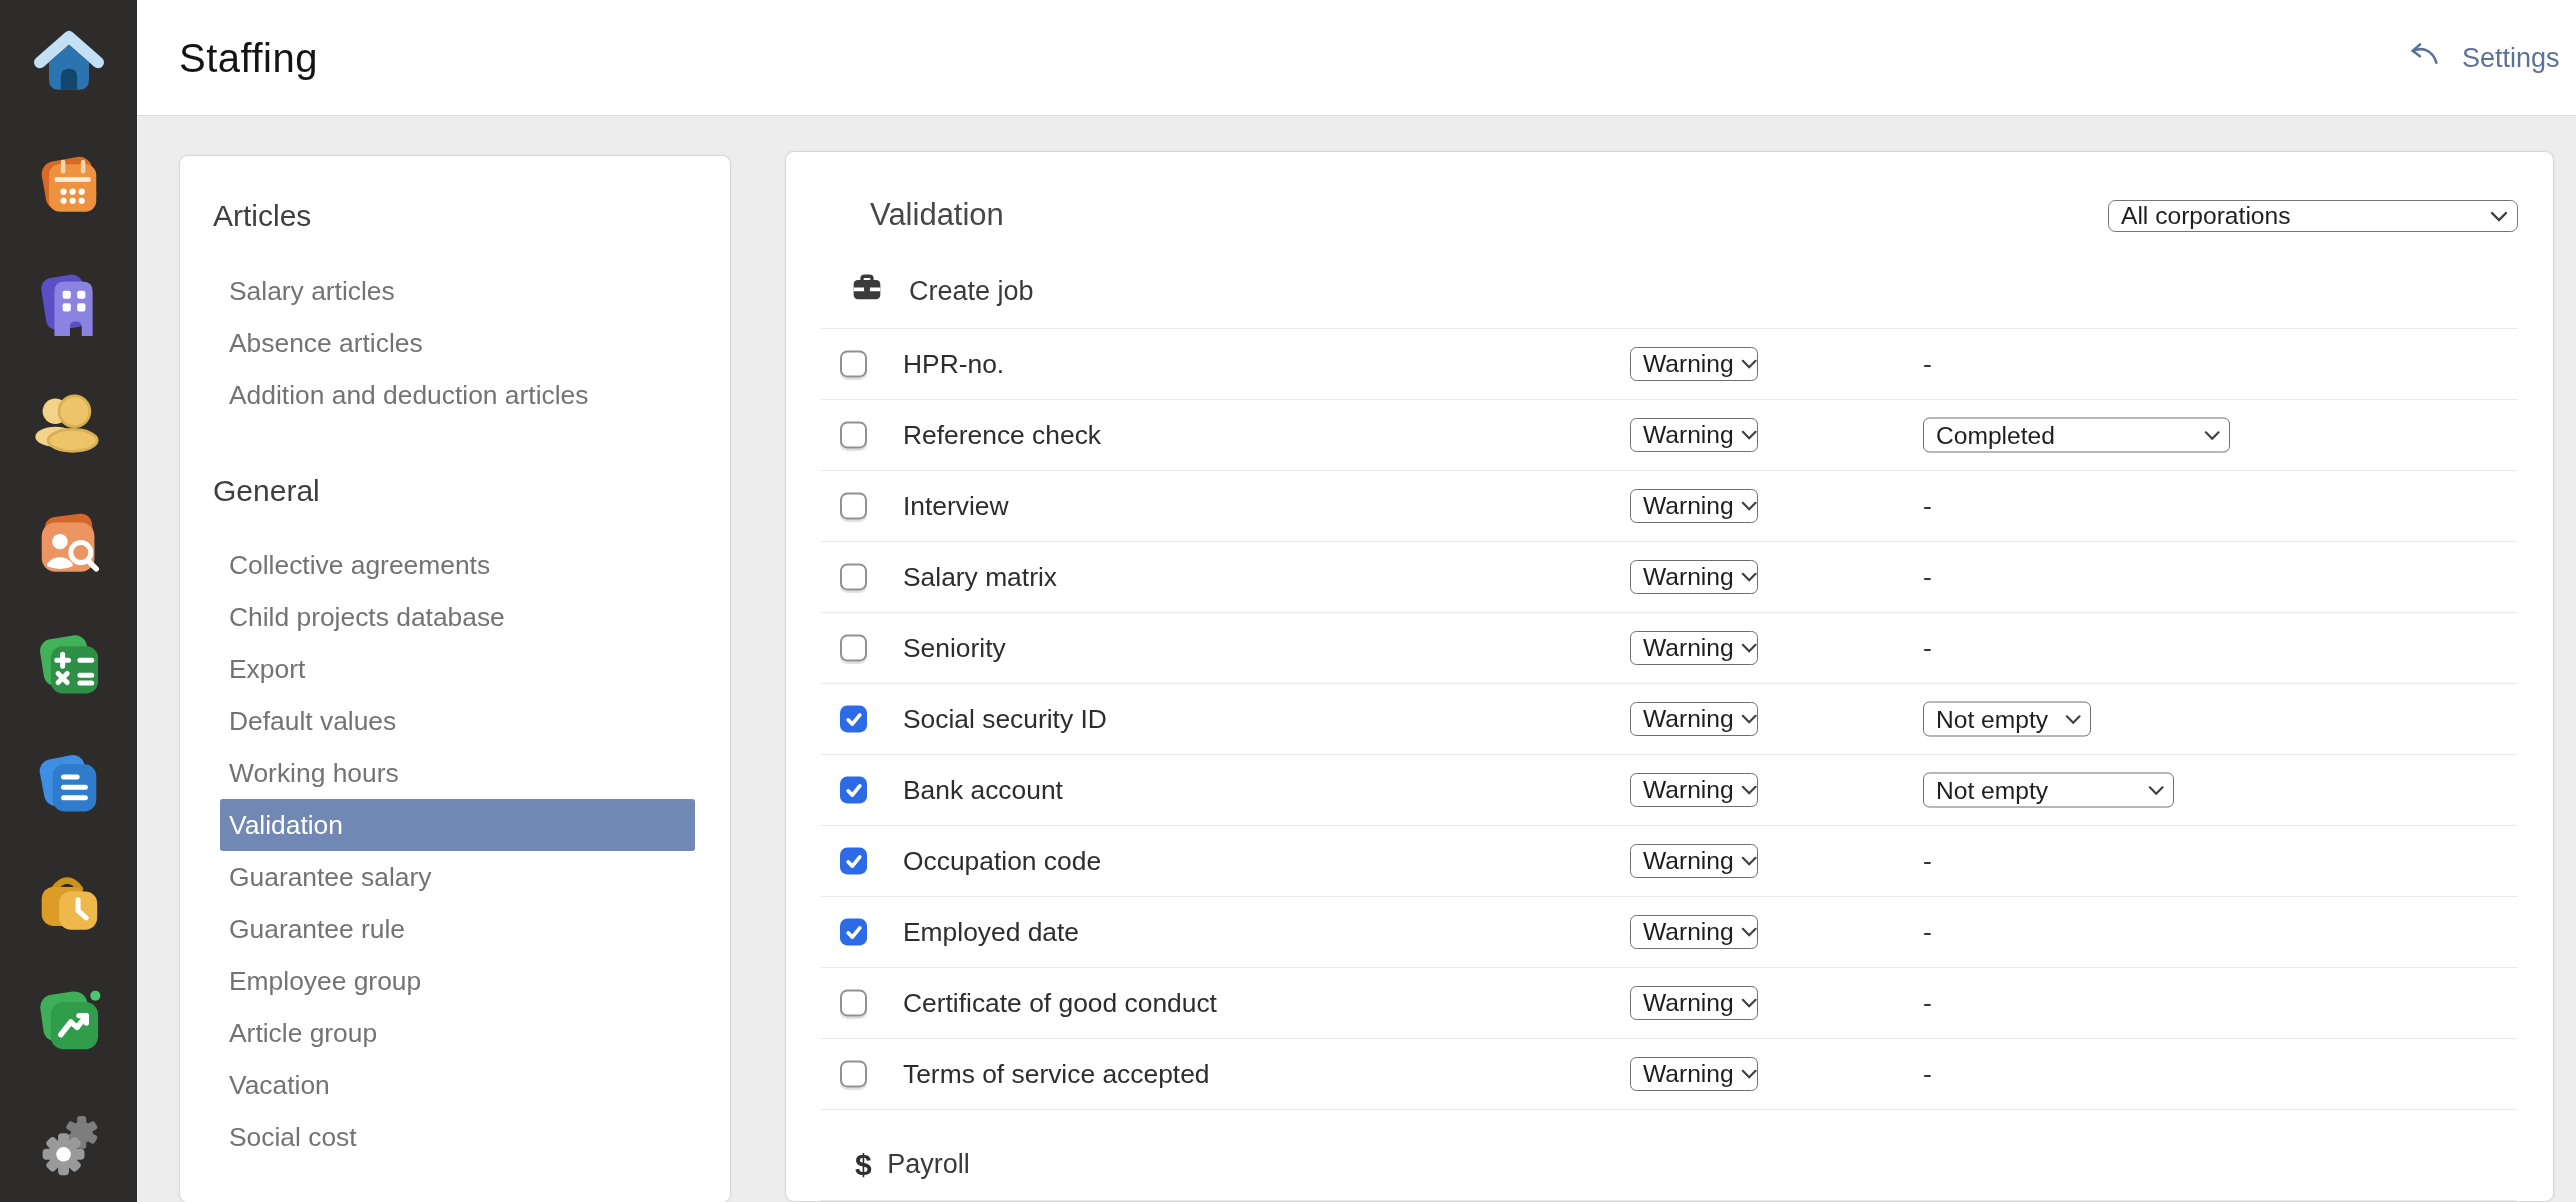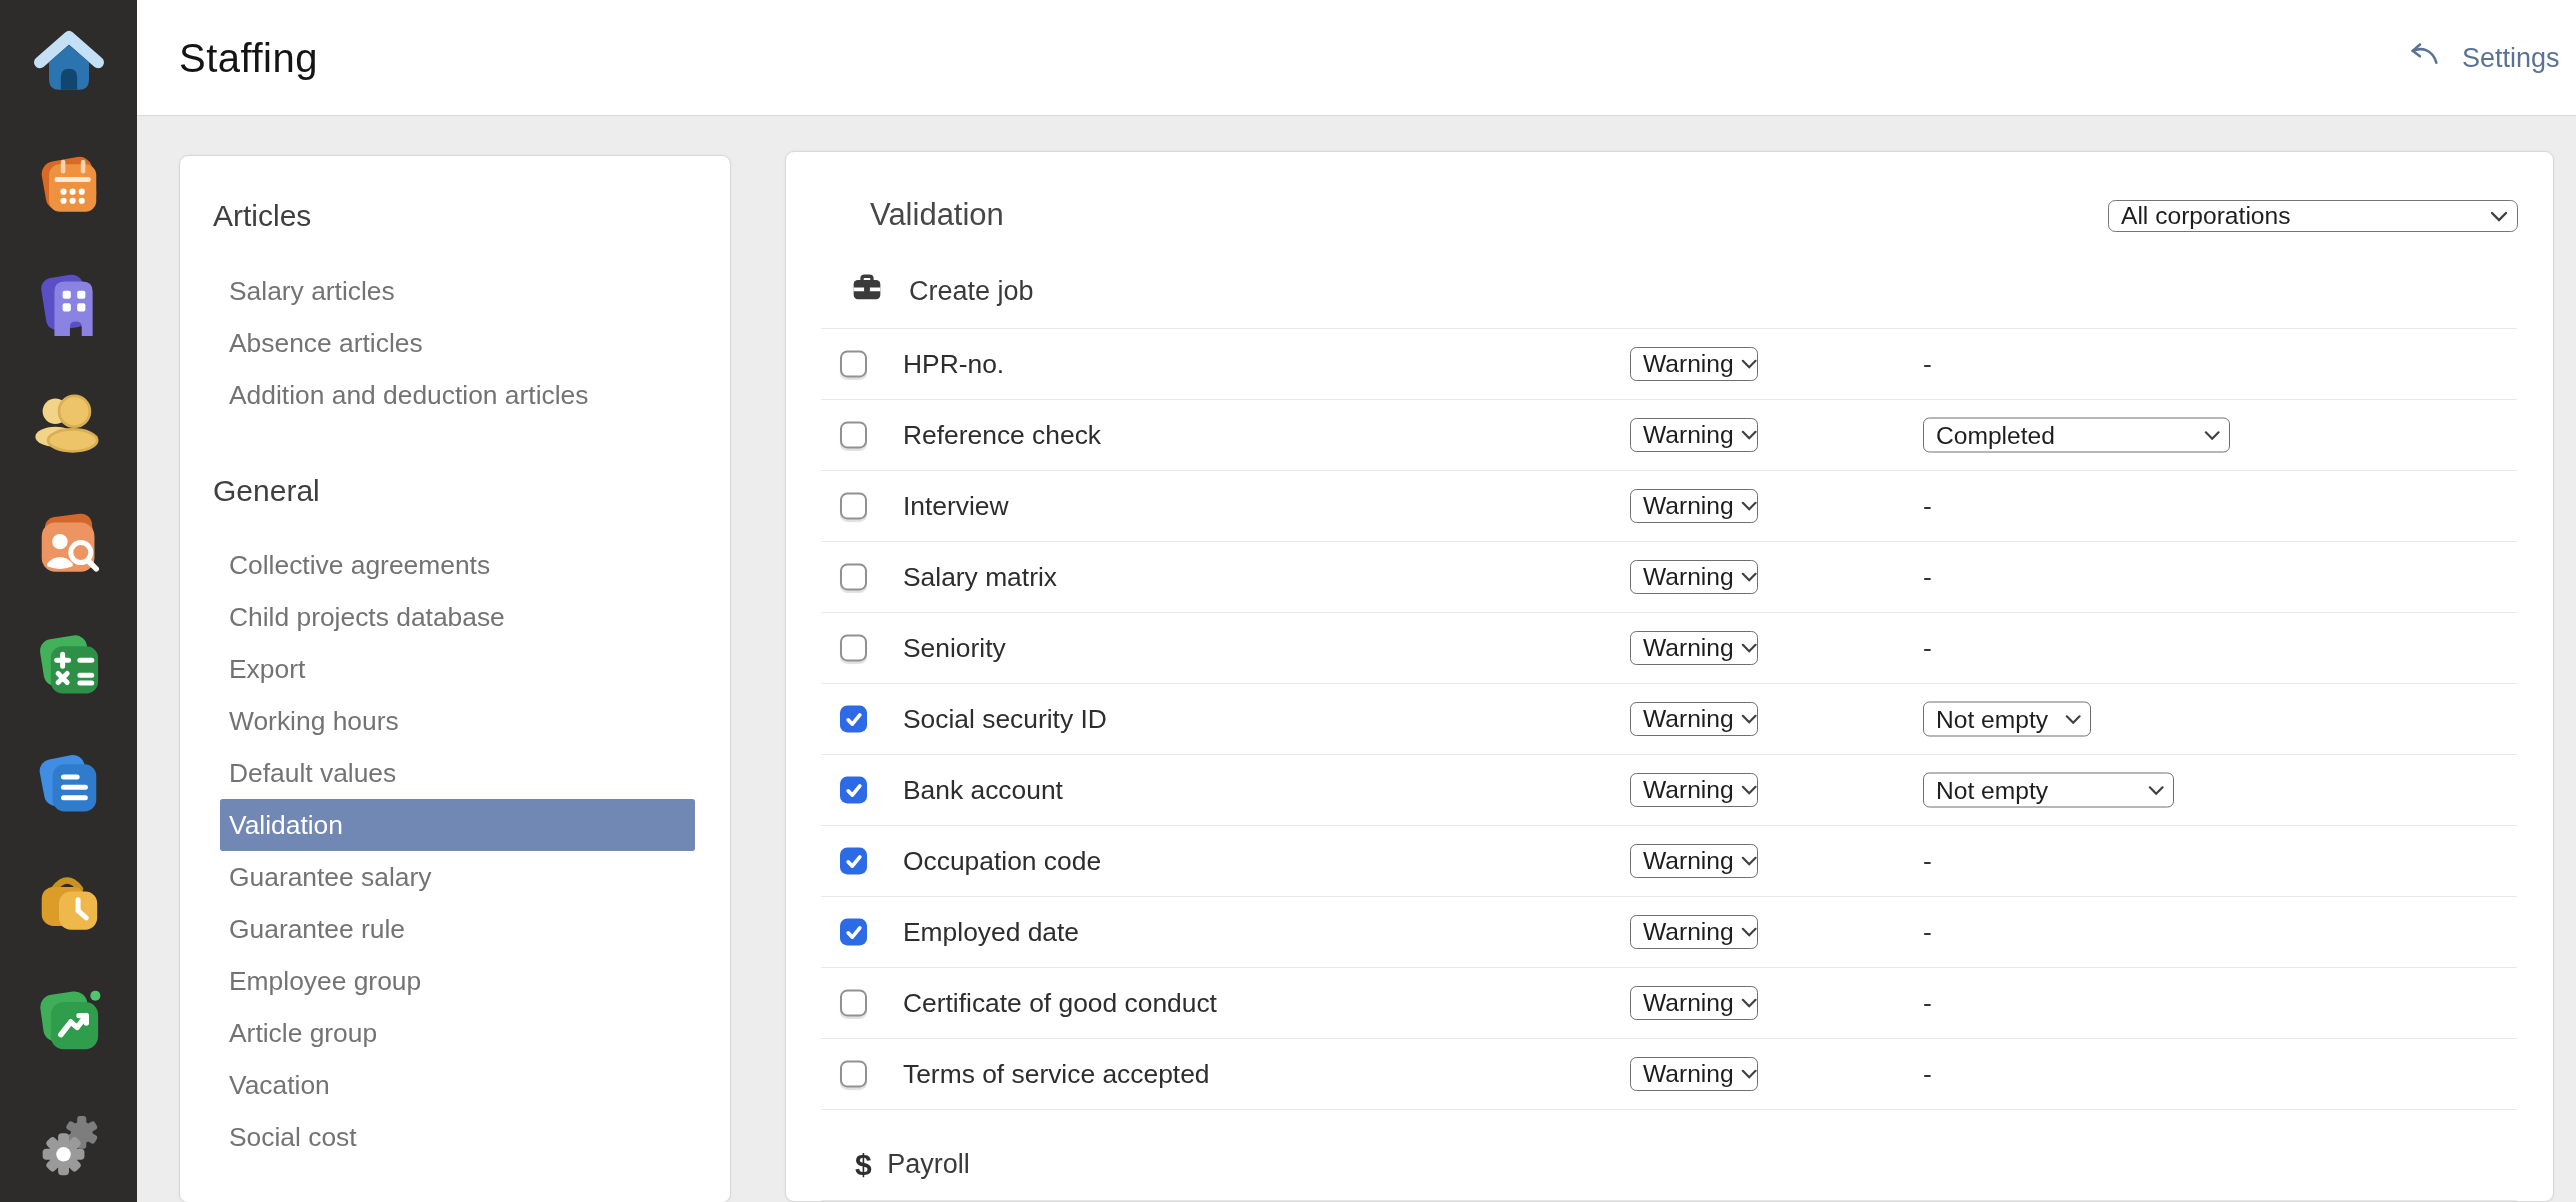--- a/index.html
+++ b/index.html
@@ -203,22 +203,22 @@
     <div class="nav-items">
       <div class="nav-item">Salary articles</div>
       <div class="nav-item">Absence articles</div>
       <div class="nav-item">Addition and deduction articles</div>
     </div>
     <div class="panel-heading heading-general">General</div>
     <div class="nav-items">
       <div class="nav-item">Collective agreements</div>
       <div class="nav-item">Child projects database</div>
       <div class="nav-item">Export</div>
+      <div class="nav-item">Default values</div>
       <div class="nav-item">Working hours</div>
-      <div class="nav-item">Default values</div>
       <div class="nav-item selected">Validation</div>
       <div class="nav-item">Guarantee salary</div>
       <div class="nav-item">Guarantee rule</div>
       <div class="nav-item">Employee group</div>
       <div class="nav-item">Article group</div>
       <div class="nav-item">Vacation</div>
       <div class="nav-item">Social cost</div>
     </div>
   </div>
 

